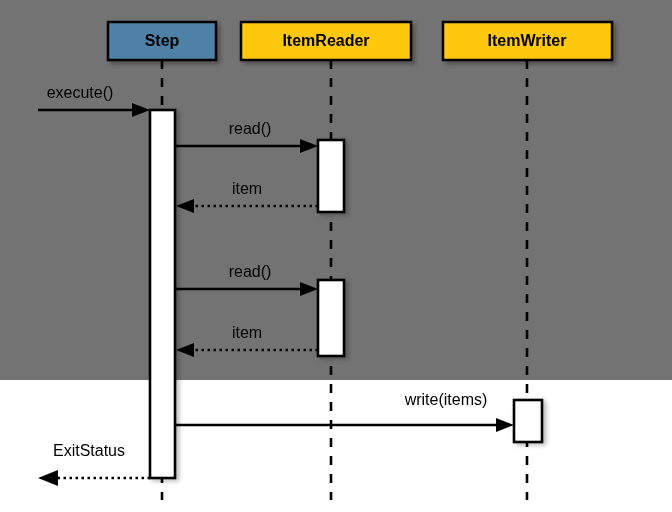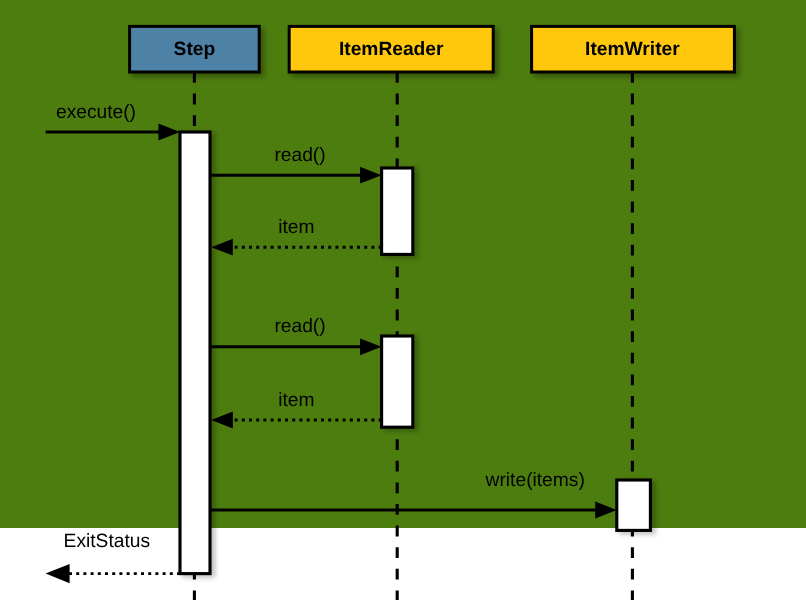--- a/index.html
+++ b/index.html
@@ -10,22 +10,22 @@
   }
   body {
     width: 672px;
     height: 512px;
     overflow: hidden;
     font-family: "Liberation Sans", sans-serif;
   }
   #diagram-root {
     position: relative;
     width: 672px;
-    height: 440px;
-    background: #4d7c0f;
+    height: 380px;
+    background: #737373;
   }
   svg.diagram-svg {
     position: absolute;
     top: 0;
     left: 0;
     width: 672px;
     height: 512px;
     display: block;
   }
   .participant-box-rect {

